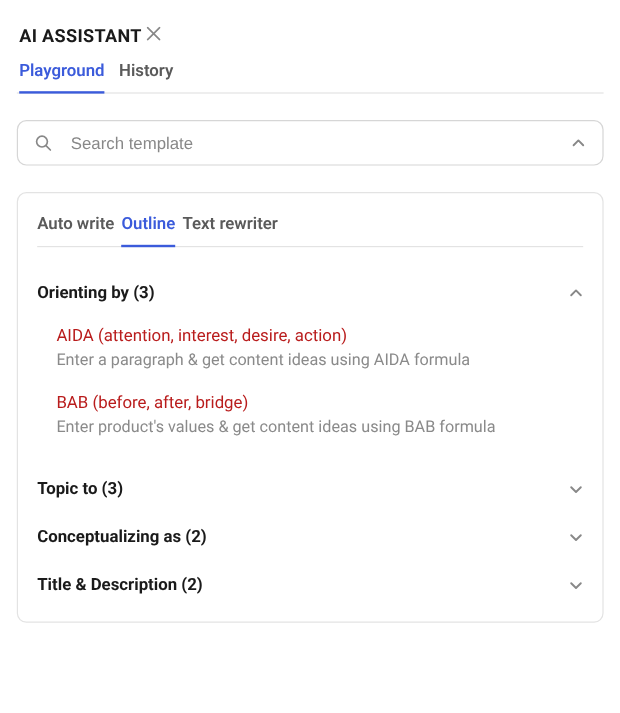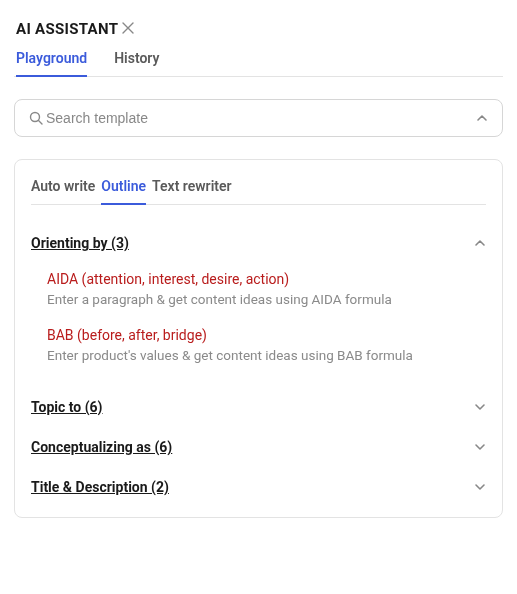--- a/index.html
+++ b/index.html
@@ -23,21 +23,21 @@
   }
   .close-btn {
     color: #888;
     cursor: pointer;
     padding: 4px;
     font-size: 14px;
     line-height: 1;
   }
   .nav-tabs {
     display: flex;
-    gap: 27px;
+    gap: 12px;
     border-bottom: 1px solid #e3e3e3;
     margin-bottom: 22px;
     padding-left: 2px;
     text-align: center;
   }
   .nav-tab {
     padding: 4px 0 10px 0;
     font-size: 14px;
     font-weight: 600;
     color: #5a5a5a;
@@ -54,21 +54,21 @@
     height: 2px;
     background: #3b5bdb;
   }
   .search-box {
     display: flex;
     align-items: center;
     border: 1px solid #d6d6d6;
     border-radius: 8px;
     padding: 10px 14px;
     margin-bottom: 22px;
-    gap: 3px;
+    gap: 16px;
   }
   .search-box input {
     border: none;
     outline: none;
     flex: 1;
     font-size: 14px;
     color: #444;
     background: transparent;
   }
   .search-box input::placeholder { color: #888; }
@@ -105,21 +105,20 @@
     display: flex;
     justify-content: space-between;
     align-items: center;
     padding: 12px 0;
     cursor: pointer;
   }
   .section-title {
     font-size: 14px;
     font-weight: 700;
     color: #1a1a1a;
-    text-decoration: underline;
   }
   .chev { color: #888; display:flex; }
   .items {
     padding: 0 0 12px 16px;
   }
   .item {
     padding: 8px 0 12px 0;
     cursor: pointer;
   }
   .item-title {
@@ -200,33 +199,33 @@
       </div>
       <div class="item">
         <div class="item-title">BAB (before, after, bridge)</div>
         <div class="item-desc">Enter product's values &amp; get content ideas using BAB formula</div>
       </div>
     </div>
   </div>
 
   <div>
     <div class="section-head">
-      <span class="section-title">Topic to (6)</span>
+      <span class="section-title">Topic to (3)</span>
       <span class="chev">
         <svg width="12" height="12" viewBox="0 0 12 12">
             <path d="M2 4 L6 8 L10 4" stroke="currentColor" stroke-width="1.6" fill="none" stroke-linecap="round" stroke-linejoin="round"></path>
           </svg>
       </span>
     </div>
   </div>
 
 
   <div>
     <div class="section-head">
-      <span class="section-title">Conceptualizing as (6)</span>
+      <span class="section-title">Conceptualizing as (2)</span>
       <span class="chev">
         <svg width="12" height="12" viewBox="0 0 12 12">
             <path d="M2 4 L6 8 L10 4" stroke="currentColor" stroke-width="1.6" fill="none" stroke-linecap="round" stroke-linejoin="round"></path>
           </svg>
       </span>
     </div>
   </div>
 
   <div>
     <div class="section-head">

